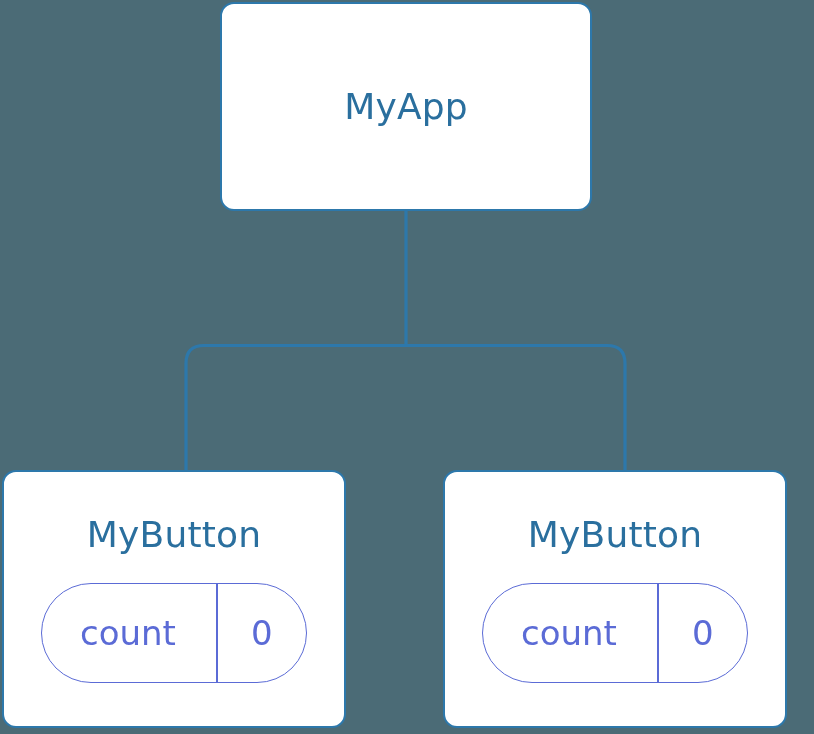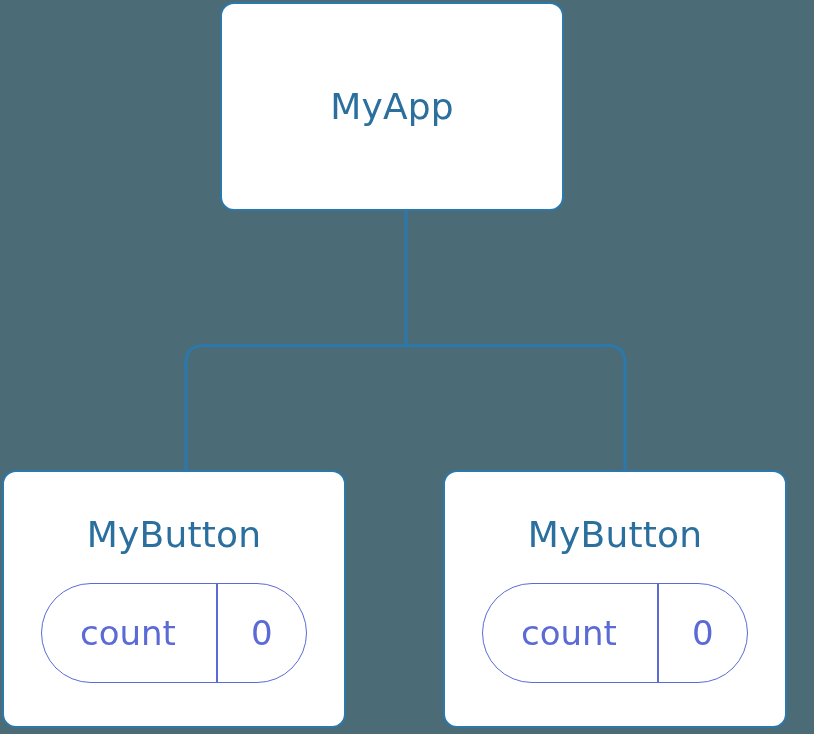--- a/index.html
+++ b/index.html
@@ -42,21 +42,21 @@
     border-radius: 14px;
     z-index: 2;
     display: flex;
     flex-direction: column;
     align-items: center;
   }
 
   .node-root {
     left: 220px;
     top: 2px;
-    width: 344px;
+    width: 372px;
     height: 209px;
     justify-content: center;
   }
 
   .node-child {
     top: 470px;
     width: 344px;
     height: 258px;
     justify-content: flex-start;
     padding-top: 45px;

